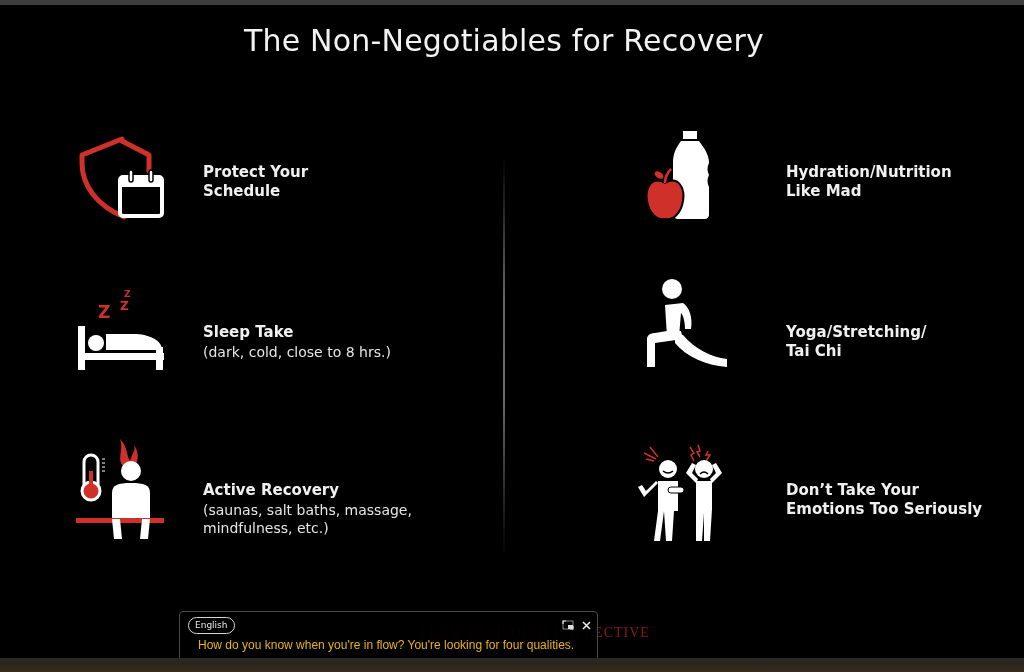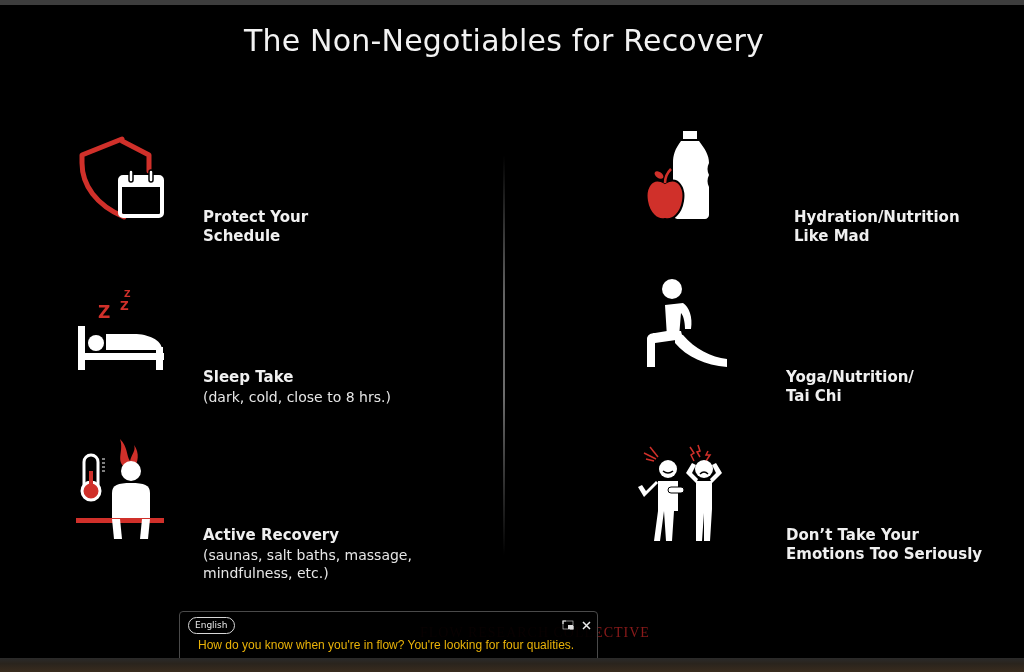--- a/index.html
+++ b/index.html
@@ -30,21 +30,20 @@
       position: absolute; left: 503px; top: 150px; width: 2px; height: 400px;
       background: linear-gradient(180deg, rgba(90,90,90,0) 0%, rgba(110,110,110,0.9) 35%, rgba(120,120,120,0.9) 60%, rgba(90,90,90,0) 100%);
     }
     .item { position: absolute; }
     .item .icon { position: absolute; }
     .item .text { position: absolute; }
     .item-title {
       font-family: "DejaVu Sans", sans-serif;
       font-weight: bold; font-size: 15px; line-height: 19px; color: #f0f0f0;
       white-space: pre-line;
-      margin-top: 45px;
     }
     .item-desc {
       font-family: "DejaVu Sans", sans-serif;
       font-size: 14px; line-height: 18px; color: #e6e6e6; margin-top: 1px;
       white-space: pre-line;
     }
     .watermark {
       position: absolute; left: 420px; top: 620px;
       font-family: "Liberation Serif", serif; font-size: 14px; letter-spacing: 1px;
       color: #8a1a1a;
@@ -151,37 +150,37 @@
   <div class="item" style="left:645px; top:122px;">
     <div class="icon" style="left:0; top:0;">
       <svg width="70" height="95" viewBox="0 0 70 95">
         <rect x="38" y="4" width="14" height="8" fill="#fff"></rect>
         <path d="M36 14 L54 14 C60 22 64 28 64 36 C62 40 62 44 64 48 C62 52 62 56 64 60 L64 88 C64 90 62 92 60 92 L34 92 C30 92 28 90 28 88 L28 36 C28 28 30 22 36 14 Z" fill="#fff"></path>
         <path d="M20 56 C6 48 0 62 2 74 C4 86 12 94 20 92 C28 94 36 86 38 74 C40 62 34 48 20 56 Z" fill="#d0302a" stroke="#000" stroke-width="2"></path>
         <path d="M20 56 C20 50 22 46 26 42" fill="none" stroke="#d0302a" stroke-width="2.5"></path>
         <ellipse cx="14" cy="48" rx="5" ry="3" transform="rotate(35 14 48)" fill="#d0302a"></ellipse>
       </svg>
     </div>
-    <div class="text" style="left:149px; top:36px; width:220px;">
+    <div class="text" style="left:141px; top:36px; width:220px;">
       <div class="item-title">Hydration/Nutrition
 Like Mad</div>
     </div>
   </div>
 
   <div class="item" style="left:645px; top:272px;">
     <div class="icon" style="left:0; top:0;">
       <svg width="90" height="95" viewBox="0 0 90 95">
         <circle cx="27" cy="12" r="10" fill="#fff"></circle>
         <path d="M20 28 L38 26 C44 30 48 40 46 52 L40 52 C40 44 38 38 36 36 L34 60 L22 60 Z" fill="#fff"></path>
         <path d="M22 54 L36 54 L38 62 L10 66 L10 90 L2 90 L2 62 C2 58 6 56 10 56 Z" fill="#fff"></path>
         <path d="M30 56 L38 58 C50 72 66 80 82 82 L82 90 C60 88 42 80 30 66 Z" fill="#fff"></path>
       </svg>
     </div>
     <div class="text" style="left:141px; top:46px; width:220px;">
-      <div class="item-title">Yoga/Nutrition/
+      <div class="item-title">Yoga/Stretching/
 Tai Chi</div>
     </div>
   </div>
 
   <div class="item" style="left:632px; top:432px;">
     <div class="icon" style="left:0; top:0;">
       <svg width="100" height="110" viewBox="0 0 100 110">
 
         <line x1="18" y1="10" x2="26" y2="20" stroke="#d0302a" stroke-width="1.5"></line>
         <line x1="12" y1="16" x2="24" y2="22" stroke="#d0302a" stroke-width="1.5"></line>

